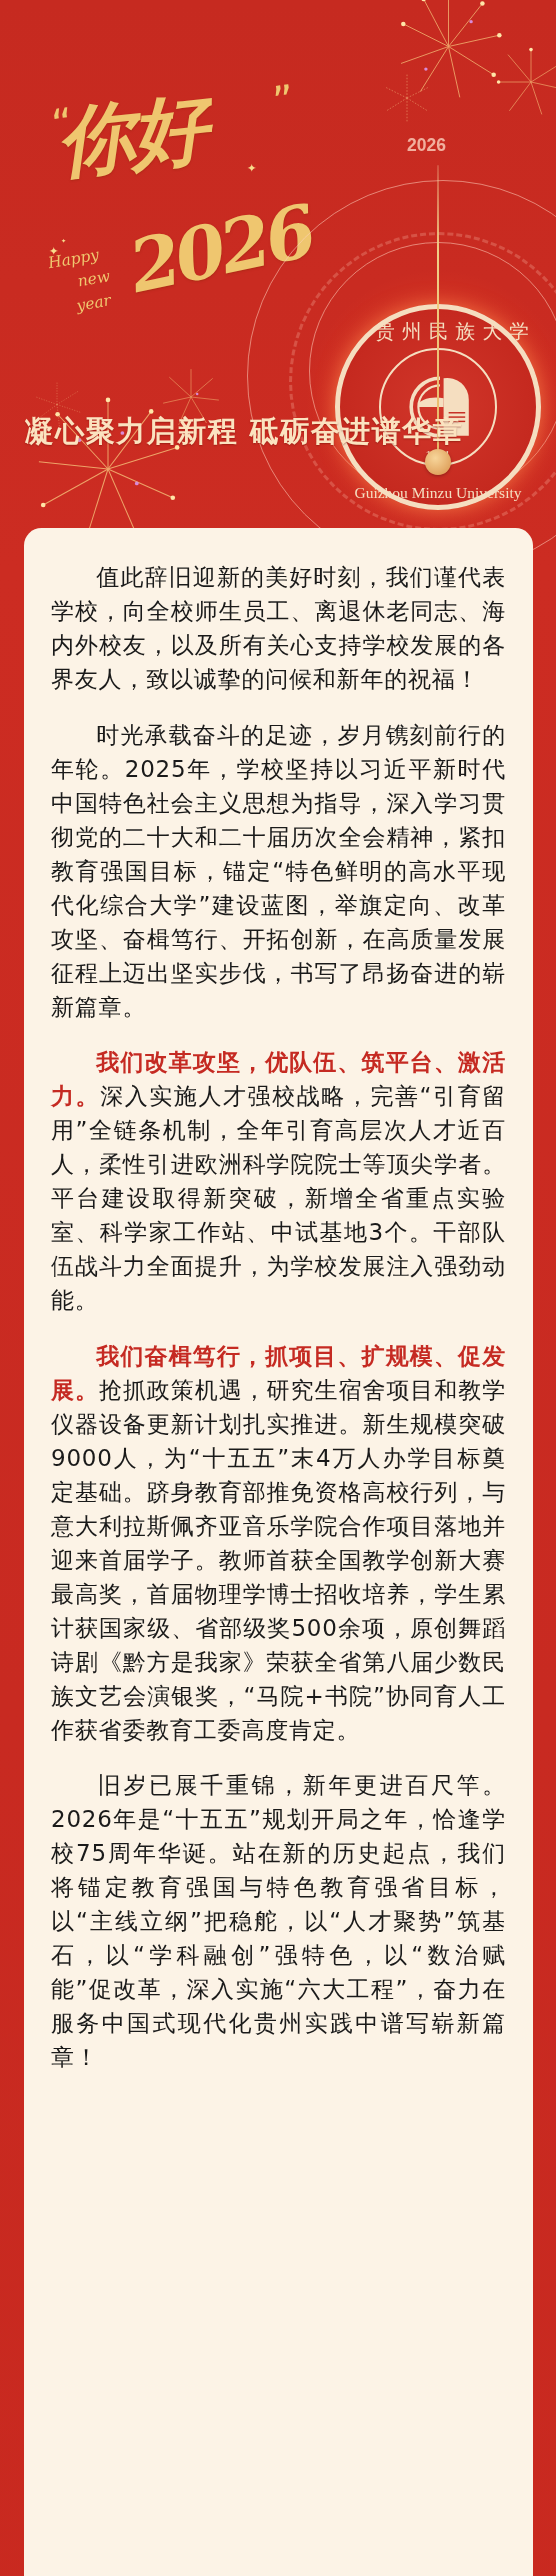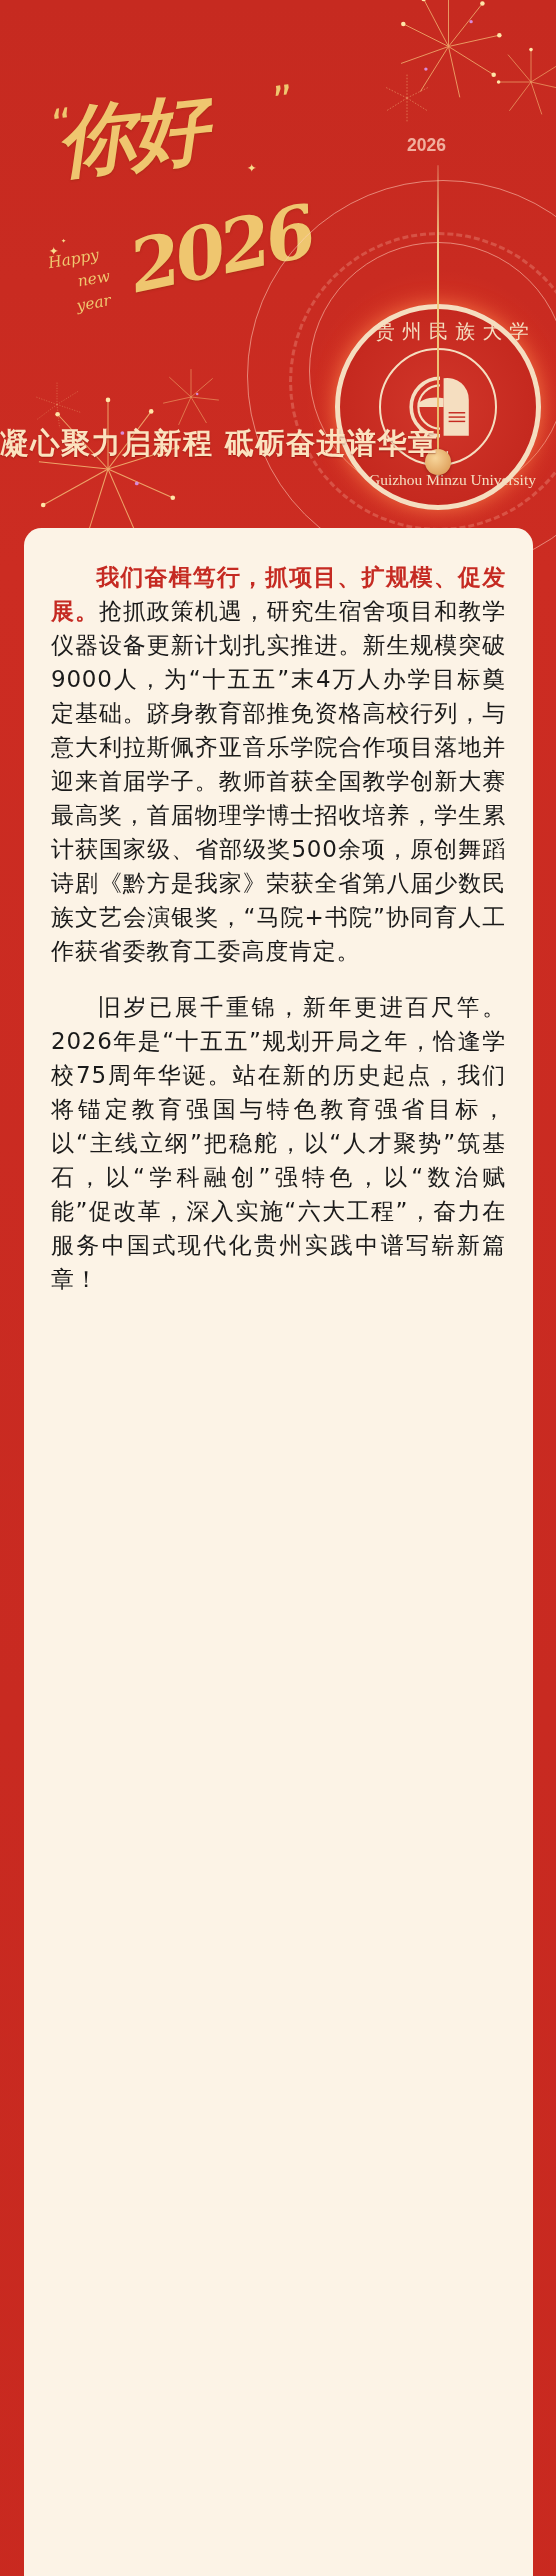--- a/index.html
+++ b/index.html
@@ -86,31 +86,31 @@
     border: 2.6px solid #f5dec0;
   }
   .emblem-mark {
     position: absolute; left: 64px; top: 62px; width: 72px; height: 72px;
   }
   .emblem-cn {
     position: absolute; left: 0; top: 9.3px; width: 100%; text-align: right;
     color: #f5dec0; font-size: 19.6px; font-family: "DejaVu Serif", serif; letter-spacing: 7.2px;
   }
   .emblem-en {
-    position: absolute; left: 0; bottom: 16px; width: 100%; text-align: right;
+    position: absolute; left: 0; bottom: 3px; width: 100%; text-align: center;
     color: #f5dec0; font-size: 15.5px; font-family: "Liberation Serif", serif;
   }
   .emblem-year {
     position: absolute; left: 0; top: 139px; width: 100%; text-align: center;
     color: #f5dec0; font-size: 12.4px; font-family: "Liberation Serif", serif;
   }
 
   
   .title-main {
-    position: absolute; left: 0; top: 424px; width: 488px; 
+    position: absolute; left: 0; top: 412px; width: 488px; text-align: center;
     font-size: 29px; font-weight: bold; color: #fbe3c0; letter-spacing: 1.5px;
     text-shadow: 0 1px 1.5px rgba(100,10,0,0.4);
   }
   .title-sub {
     position: absolute; right: 44px; top: 482px;
     font-size: 25px; font-weight: bold; color: #fbe3c0; letter-spacing: 1px;
     text-shadow: 0 1px 1.5px rgba(100,10,0,0.4);
   }
 
   
@@ -285,19 +285,22 @@
       <div class="emblem-en">Guizhou Minzu University</div>
     </div>
 
     <div class="needle"></div>
     <div class="needle-hub"></div>
 
     <h1 class="title-main">凝心聚力启新程 砥砺奋进谱华章</h1>
   </section>
 
   <article class="card">
+    <p class="para"><span class="indent"></span><span class="hl"></span><span>值此辞旧迎新的美好时刻，我们谨代表学校，向全校师生员工、离退休老同志、海内外校友，以及所有关心支持学校发展的各界友人，致以诚挚的问候和新年的祝福！</span></p>
+    <p class="para"><span class="indent"></span><span class="hl"></span><span>时光承载奋斗的足迹，岁月镌刻前行的年轮。2025年，学校坚持以习近平新时代中国特色社会主义思想为指导，深入学习贯彻党的二十大和二十届历次全会精神，紧扣教育强国目标，锚定“特色鲜明的高水平现代化综合大学”建设蓝图，举旗定向、改革攻坚、奋楫笃行、开拓创新，在高质量发展征程上迈出坚实步伐，书写了昂扬奋进的崭新篇章。</span></p>
+    <p class="para"><span class="indent"></span><span class="hl">我们改革攻坚，优队伍、筑平台、激活力。</span><span>深入实施人才强校战略，完善“引育留用”全链条机制，全年引育高层次人才近百人，柔性引进欧洲科学院院士等顶尖学者。平台建设取得新突破，新增全省重点实验室、科学家工作站、中试基地3个。干部队伍战斗力全面提升，为学校发展注入强劲动能。</span></p>
     <p class="para"><span class="indent"></span><span class="hl">我们奋楫笃行，抓项目、扩规模、促发展。</span><span>抢抓政策机遇，研究生宿舍项目和教学仪器设备更新计划扎实推进。新生规模突破9000人，为“十五五”末4万人办学目标奠定基础。跻身教育部推免资格高校行列，与意大利拉斯佩齐亚音乐学院合作项目落地并迎来首届学子。教师首获全国教学创新大赛最高奖，首届物理学博士招收培养，学生累计获国家级、省部级奖500余项，原创舞蹈诗剧《黔方是我家》荣获全省第八届少数民族文艺会演银奖，“马院+书院”协同育人工作获省委教育工委高度肯定。</span></p>
     <p class="para"><span class="indent"></span><span class="hl"></span><span>旧岁已展千重锦，新年更进百尺竿。2026年是“十五五”规划开局之年，恰逢学校75周年华诞。站在新的历史起点，我们将锚定教育强国与特色教育强省目标，以“主线立纲”把稳舵，以“人才聚势”筑基石，以“学科融创”强特色，以“数治赋能”促改革，深入实施“六大工程”，奋力在服务中国式现代化贵州实践中谱写崭新篇章！</span></p>
 
   </article>
 
 </div>
 
 
 </body></html>

